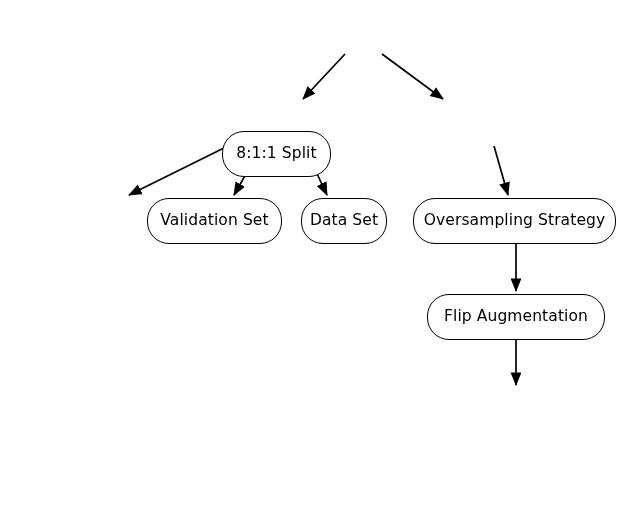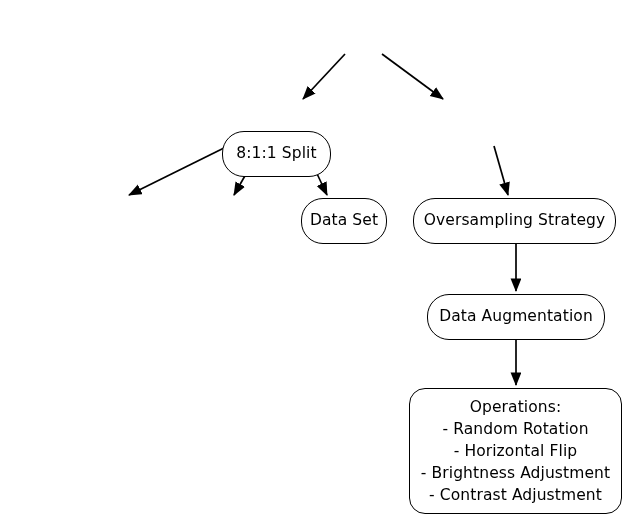--- a/index.html
+++ b/index.html
@@ -77,34 +77,30 @@
     </g>
   </svg>
 
 
   <div class="node" style="left:222px; top:100px; width:109px; height:46px;margin-top:31px;">
     <span class="label">8:1:1 Split</span>
   </div>
 
 
 
+  <div class="node" style="left:147px; top:198px; width:135px; height:46px;">
+    <span class="label">Validation Set</span>
+  </div>
 
   <div class="node" style="left:301px; top:198px; width:86px; height:46px;">
     <span class="label">Data Set</span>
   </div>
 
   <div class="node" style="left:413px; top:198px; width:203px; height:46px;">
     <span class="label">Oversampling Strategy</span>
   </div>
 
   <div class="node" style="left:427px; top:294px; width:178px; height:46px;">
-    <span class="label">Data Augmentation</span>
+    <span class="label">Flip Augmentation</span>
   </div>
 
-  <div class="node multiline" style="left:409px; top:388px; width:213px; height:126px;">
-    <span class="label">Operations:
-- Random Rotation
-- Horizontal Flip
-- Brightness Adjustment
-- Contrast Adjustment</span>
-  </div>
 
 </div>
 
 </body></html>

